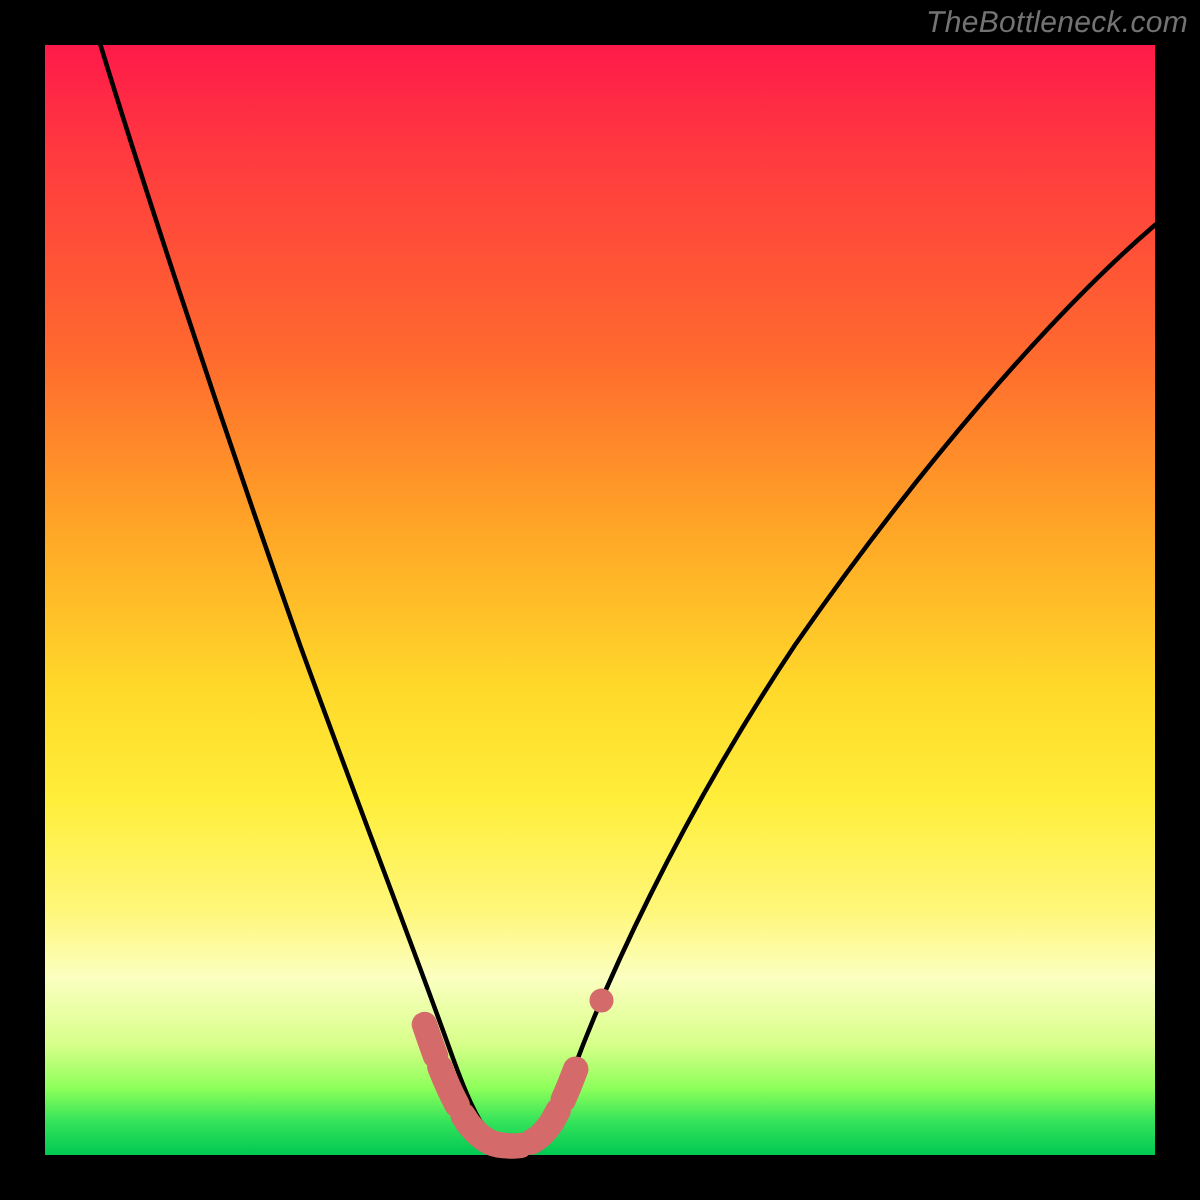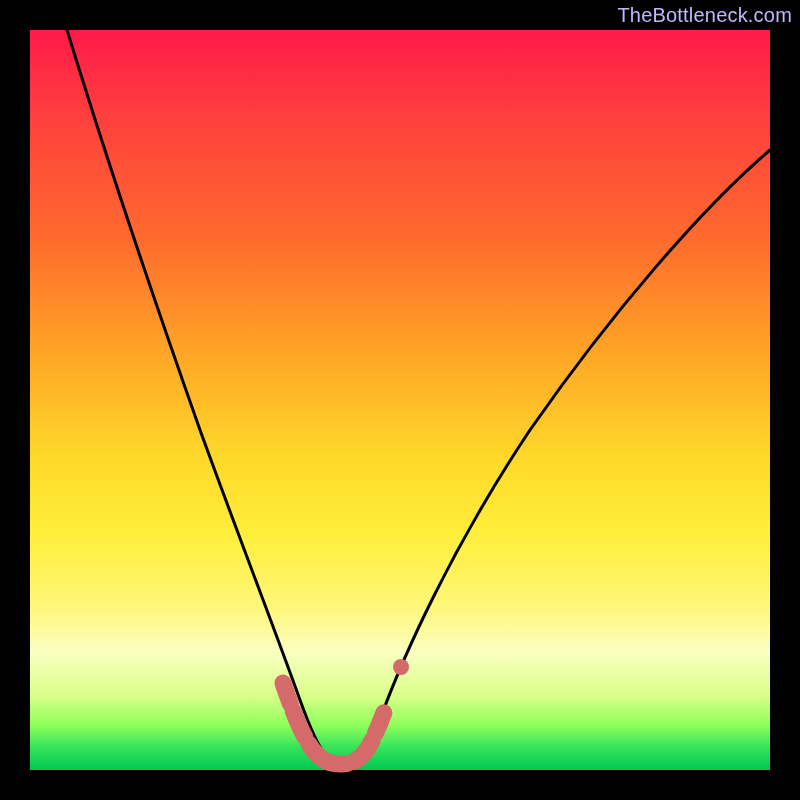--- a/index.html
+++ b/index.html
@@ -39,24 +39,25 @@
       #d8ff8a 90%,
       #8dff5a 94%,
       #34e35a 97%,
       #00c853 100%
     );
   }
   .watermark {
     position: absolute;
     top: 4px;
     right: 8px;
-    color: #c4b5fd;
+    color: #737373;
     font-size: 20px;
     letter-spacing: 0.2px;
     user-select: none;
+    font-style: italic;
   }
   svg.curve {
     position: absolute;
     left: 0;
     top: 0;
     width: 740px;
     height: 740px;
     overflow: visible;
   }
 </style>

